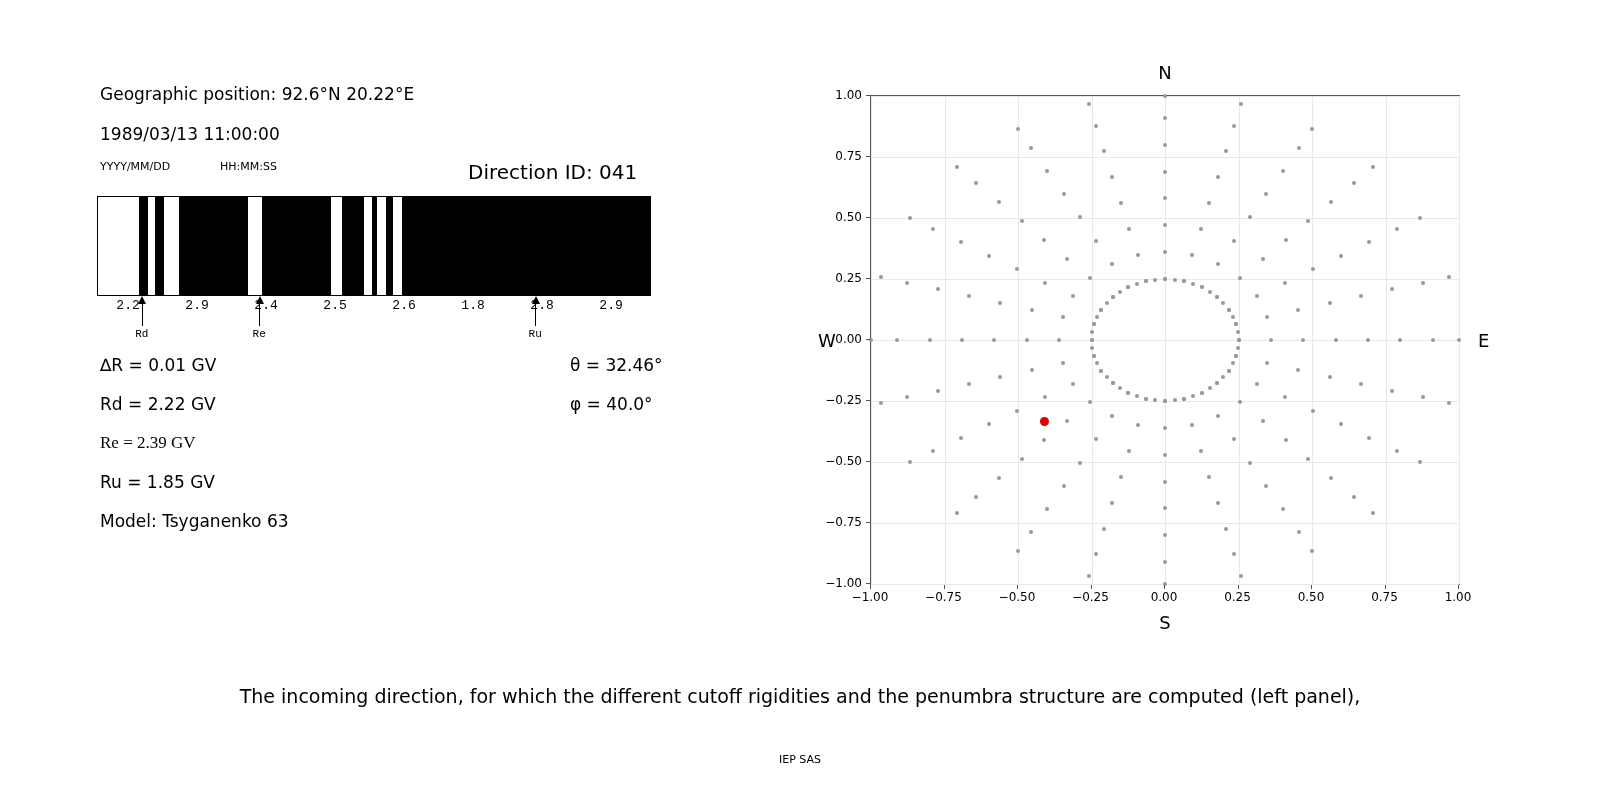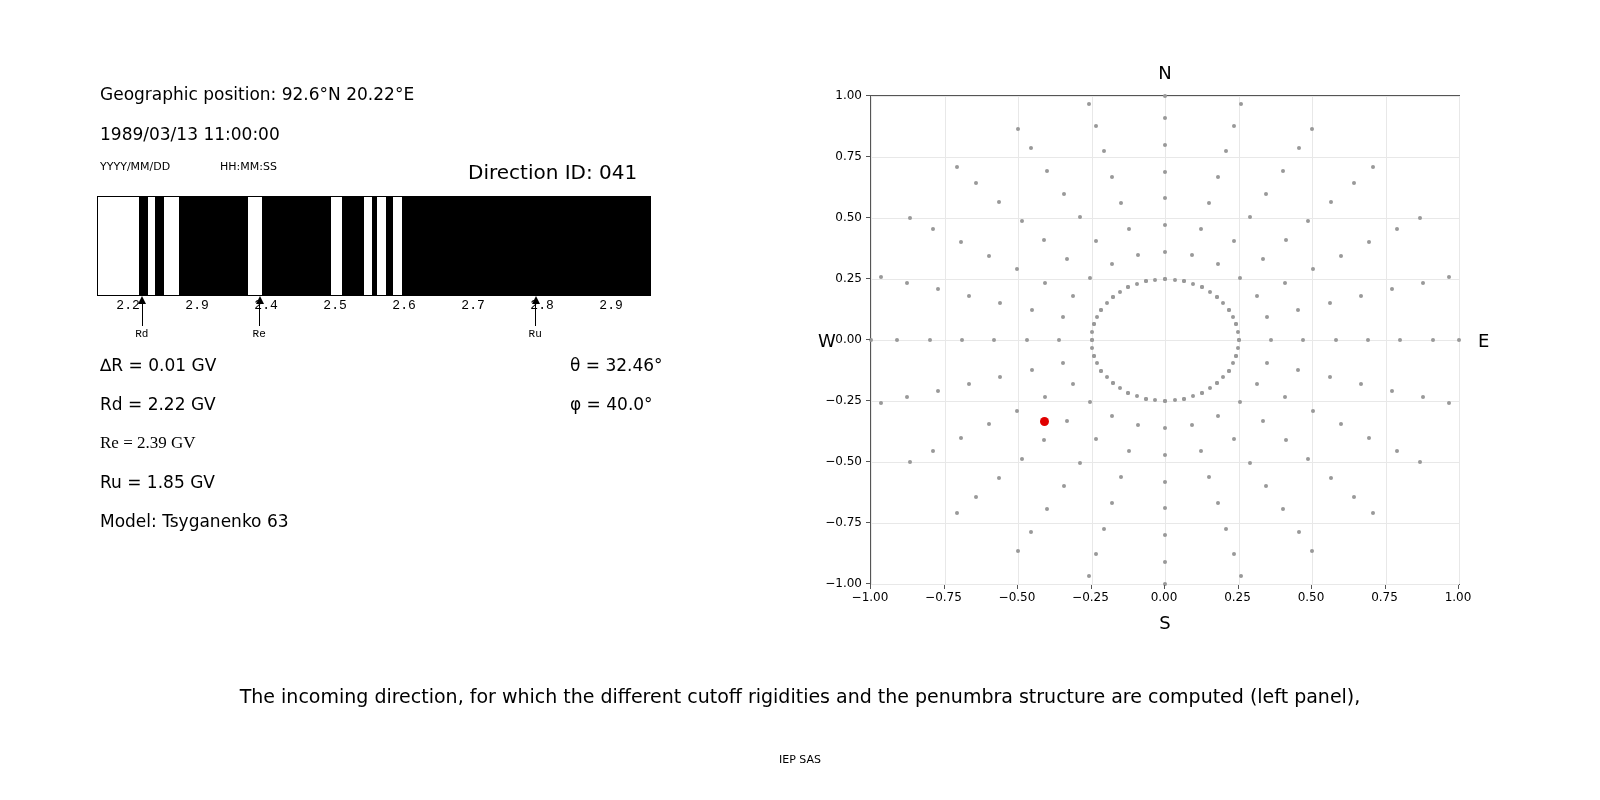--- a/index.html
+++ b/index.html
@@ -257,21 +257,21 @@
       <div class="band" style="left: 273.93px; width: 5.52px;"></div>
       <div class="band" style="left: 287.73px; width: 6.9px;"></div>
       <div class="band" style="left: 304.29px; width: 247.71px;"></div>
     </div>
   <div id="penumbra-axis">
       <div class="tick-label" style="left: 31.05px;">2.2</div>
       <div class="tick-label" style="left: 100.05px;">2.9</div>
       <div class="tick-label" style="left: 169.05px;">2.4</div>
       <div class="tick-label" style="left: 238.05px;">2.5</div>
       <div class="tick-label" style="left: 307.05px;">2.6</div>
-      <div class="tick-label" style="left: 376.05px;">2.7</div>
+      <div class="tick-label" style="left: 376.05px;">1.8</div>
       <div class="tick-label" style="left: 445.05px;">2.8</div>
       <div class="tick-label" style="left: 514.05px;">2.9</div>
       <div class="marker" style="left: 44.85px;">
         <div class="head"></div>
         <div class="stem"></div>
         <div class="mlabel">Rd</div>
       </div>
       <div class="marker" style="left: 162.15px;">
         <div class="head"></div>
         <div class="stem"></div>

